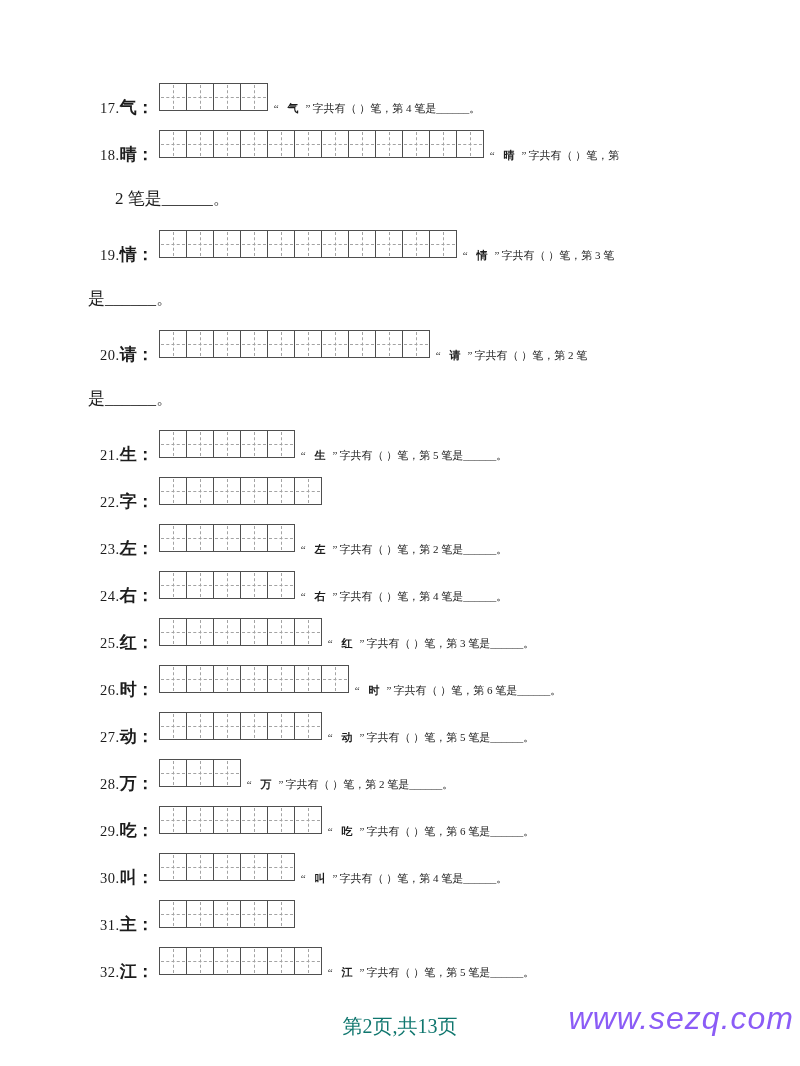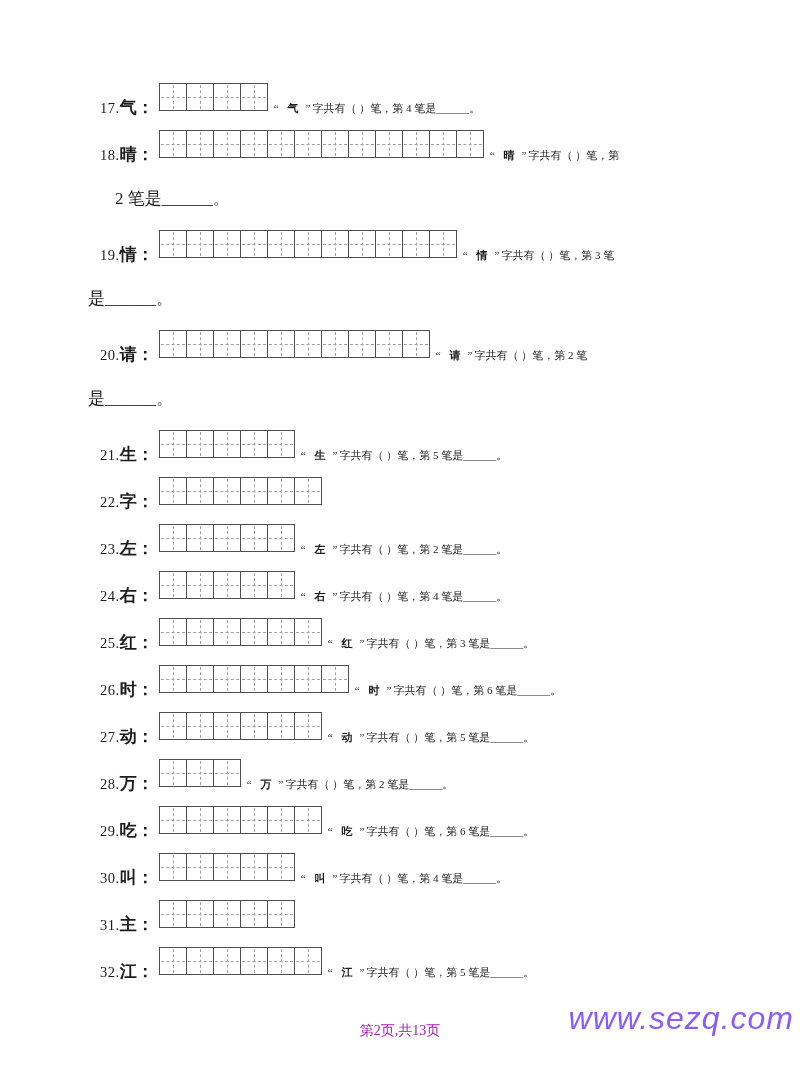--- a/index.html
+++ b/index.html
@@ -44,21 +44,21 @@
 
   .sentence { font-size: 11px; line-height: 22px; white-space: nowrap; }
   .q { letter-spacing: 2px; }
   .qchar { font-weight: bold; margin: 0 7px; }
 
   .wrap-line { font-size: 17px; line-height: 22px; margin: 22px 0 0 88px; }
   .wrap-line.indent { margin-left: 115px; }
 
   .footer {
     position: absolute; left: 0; right: 0; bottom: 26px;
-    text-align: center; font-size: 14px; color: #a21caf;
+    text-align: center; font-size: 20px; color: #0f766e;
   }
   .watermark {
     position: absolute; right: 6px; bottom: 32px;
     font-family: "Liberation Sans", "DejaVu Sans", sans-serif;
     font-size: 32px; color: #8b5cf6; letter-spacing: 1px;
     line-height: 1;
     font-style: italic;
   }
 </style>
 </head>

